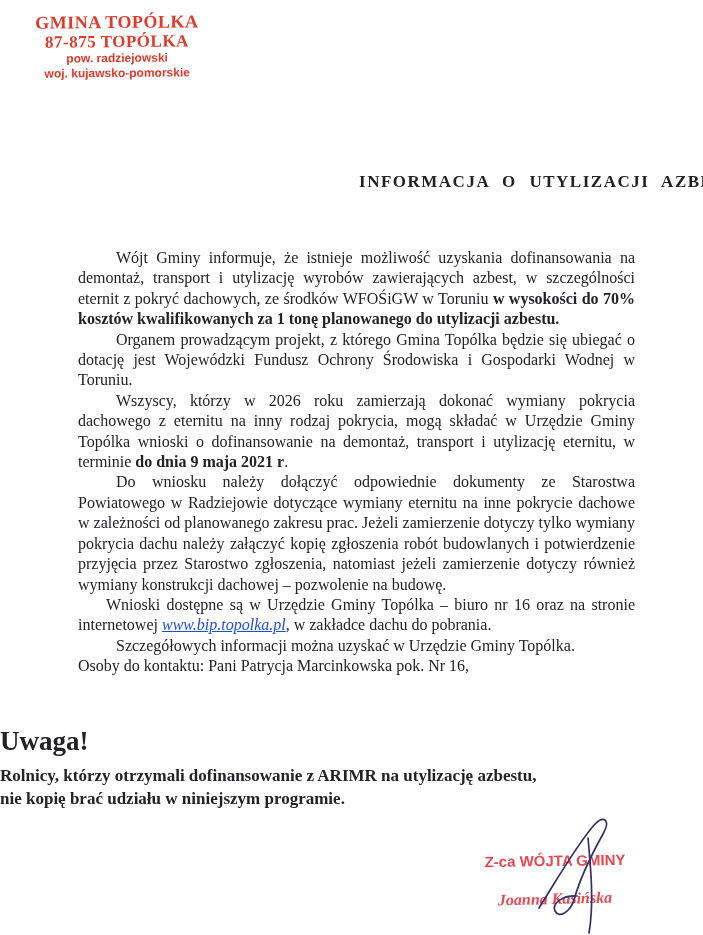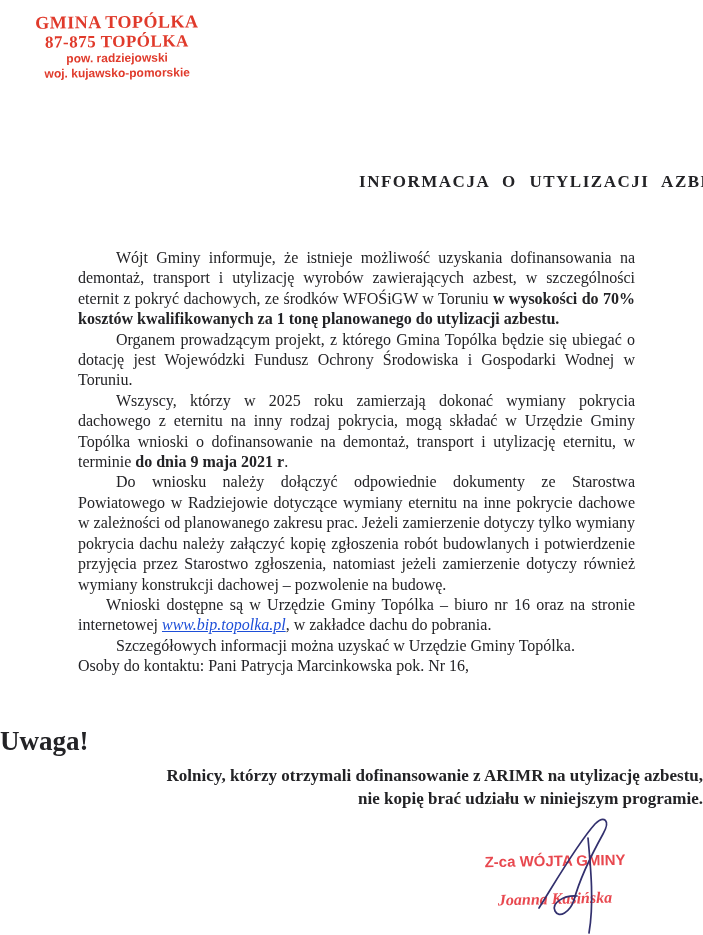--- a/index.html
+++ b/index.html
@@ -80,21 +80,21 @@
     width: 100%;
     margin: 0;
     font-size: 27px;
     font-weight: bold;
     color: #232326;
   }
   .notice-body {
     position: absolute;
     left: 0; top: 764px;
     width: 100%;
-    text-align: right;
+    text-align: left;
     font-weight: bold;
     font-size: 17px;
     line-height: 23px;
     color: #232326;
   }
 
   
   .sig-stamp-title {
     position: absolute;
     left: 470px; top: 852px;
@@ -134,21 +134,21 @@
     <div class="stamp-l3">pow. radziejowski</div>
     <div class="stamp-l4">woj. kujawsko-pomorskie</div>
   </div>
 
 
   <h1 class="doc-title">INFORMACJA O UTYLIZACJI AZBESTU</h1>
 
   <div class="body-text">
     <p class="indent"><span>Wójt Gminy informuje, że istnieje możliwość uzyskania dofinansowania na demontaż, transport i utylizację wyrobów zawierających azbest, w szczególności eternit z pokryć dachowych, ze środków WFOŚiGW w Toruniu </span><b>w wysokości do 70% kosztów kwalifikowanych za 1 tonę planowanego do utylizacji azbestu.</b></p>
     <p class="indent">Organem prowadzącym projekt, z którego Gmina Topólka będzie się ubiegać o dotację jest Wojewódzki Fundusz Ochrony Środowiska i Gospodarki Wodnej w Toruniu.</p>
-    <p class="indent"><span>Wszyscy, którzy w 2025 roku zamierzają dokonać wymiany pokrycia dachowego z eternitu na inny rodzaj pokrycia, mogą składać w Urzędzie Gminy Topólka wnioski o dofinansowanie na demontaż, transport i utylizację eternitu, w terminie </span><b>do dnia 9 maja 2021 r</b><span>.</span></p>
+    <p class="indent"><span>Wszyscy, którzy w 2026 roku zamierzają dokonać wymiany pokrycia dachowego z eternitu na inny rodzaj pokrycia, mogą składać w Urzędzie Gminy Topólka wnioski o dofinansowanie na demontaż, transport i utylizację eternitu, w terminie </span><b>do dnia 9 maja 2021 r</b><span>.</span></p>
     <p class="indent">Do wniosku należy dołączyć odpowiednie dokumenty ze Starostwa Powiatowego w Radziejowie dotyczące wymiany eternitu na inne pokrycie dachowe w zależności od planowanego zakresu prac. Jeżeli zamierzenie dotyczy tylko wymiany pokrycia dachu należy załączyć kopię zgłoszenia robót budowlanych i potwierdzenie przyjęcia przez Starostwo zgłoszenia, natomiast jeżeli zamierzenie dotyczy również wymiany konstrukcji dachowej – pozwolenie na budowę.</p>
     <p class="indent-sm"><span>Wnioski dostępne są w Urzędzie Gminy Topólka – biuro nr 16 oraz na stronie internetowej </span><a class="bip-link">www.bip.topolka.pl</a><span>, w zakładce dachu do pobrania.</span></p>
     <p class="indent">Szczegółowych informacji można uzyskać  w Urzędzie Gminy Topólka.</p>
     <p>Osoby do kontaktu: Pani Patrycja Marcinkowska pok. Nr 16,</p>
   </div>
 
   <h2 class="notice-heading">Uwaga!</h2>
   <div class="notice-body">
     <div>Rolnicy, którzy otrzymali dofinansowanie z ARIMR na utylizację azbestu,</div>
     <div>nie kopię brać udziału w niniejszym programie.</div>

